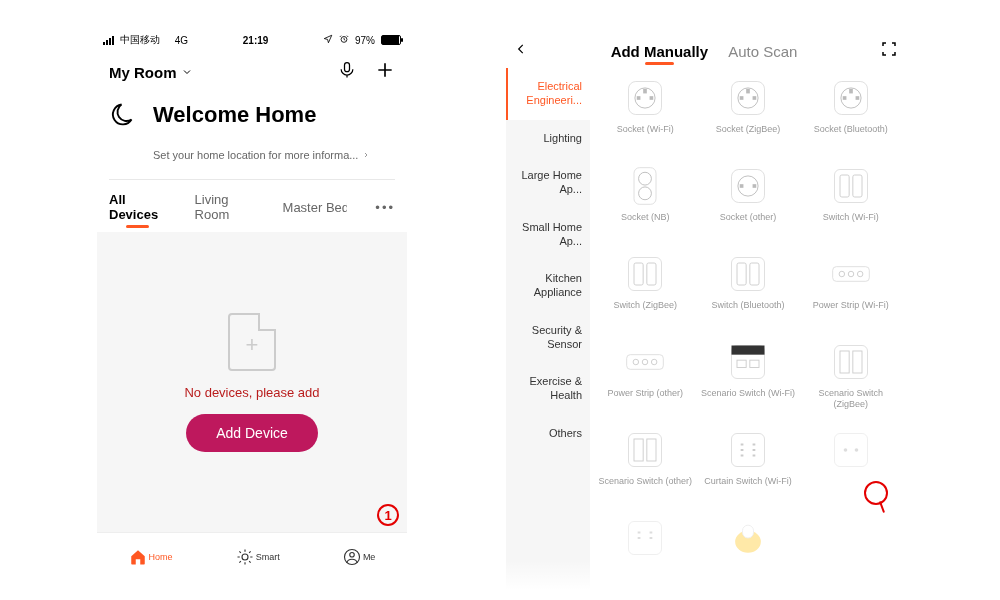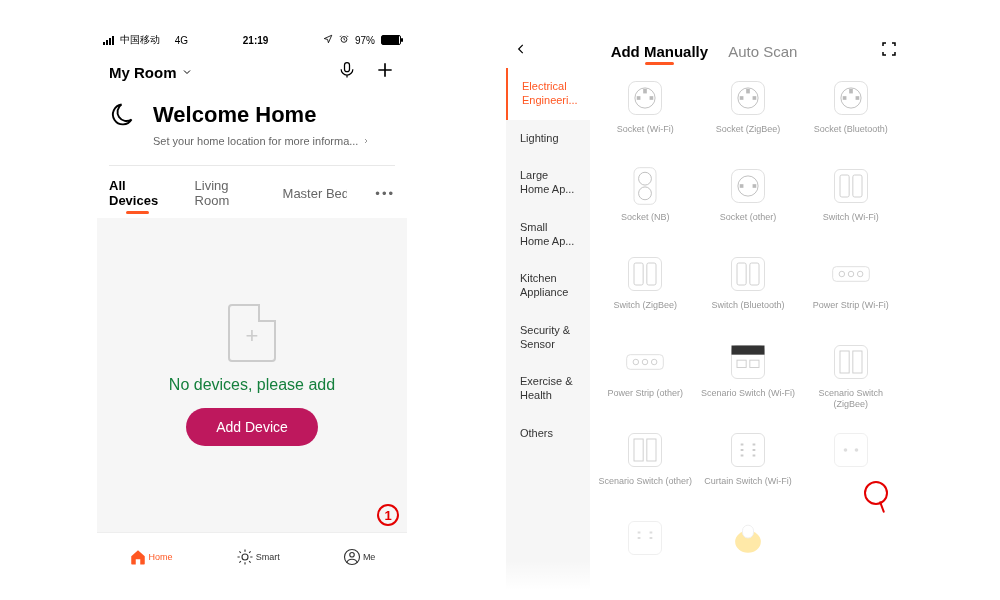--- a/index.html
+++ b/index.html
@@ -49,21 +49,21 @@
   .room-drop svg { width: 12px; height: 12px; }
   .header1-right { display: flex; align-items: center; gap: 18px; }
   .mic-icon svg, .plus-icon svg { width: 20px; height: 20px; }
 
   .welcome {
     display: flex; align-items: flex-start; gap: 14px;
     padding: 6px 12px 18px;
   }
   .moon svg { width: 30px; height: 30px; }
   .welcome-title { font-size: 22px; font-weight: 700; }
-  .welcome-sub { font-size: 11px; color: #666; margin-top: 7px; display: flex; align-items: center; gap: 4px; }
+  .welcome-sub { font-size: 11px; color: #666; margin-top: 21px; display: flex; align-items: center; gap: 4px; }
   .welcome-sub svg { width: 8px; height: 8px; }
 
   .divider { border-top: 1px solid #e8e8e8; margin: 0 12px; }
 
   .tabs1 {
     display: flex; align-items: center; gap: 28px;
     padding: 12px 12px 4px; font-size: 13px; color: #666;
   }
   .tabs1 .active { color: #000; font-weight: 700; position: relative; }
   .tabs1 .active::after {
@@ -80,21 +80,21 @@
     width: 48px; height: 58px; border: 2px solid #ccc; border-radius: 4px;
     position: relative;
   }
   .file-plus::before {
     content:""; position:absolute; top:-2px; right:-2px; width:16px; height:16px;
     border-bottom:2px solid #ccc; border-left:2px solid #ccc;
     background:#f6f6f6;
   }
   .file-plus .plus { position:absolute; top:50%; left:50%; transform:translate(-50%,-40%);
     font-size:22px; color:#ccc; font-weight:300; }
-  .empty-text { font-size: 16px; color: #15803d; }
+  .empty-text { font-size: 13px; color: #b91c1c; }
   .add-btn {
     background: #be185d; color: #fff; border: none; border-radius: 22px;
     padding: 11px 30px; font-size: 14px; font-weight: 500;
   }
 
   .circ1 {
     position: absolute; right: 8px; bottom: 54px;
     width: 22px; height: 22px; border: 2px solid #e40000; border-radius: 50%;
     color: #e40000; font-size: 13px; font-weight: 600;
     display: flex; align-items: center; justify-content: center;
@@ -120,21 +120,21 @@
   .tabs2 .t.active::after {
     content:""; position:absolute; bottom:-5px; left:35%; width:30%; height:3px; background:#ff5722; border-radius:2px;
   }
   .scan svg { width:18px; height:18px; }
 
   .body2 { flex:1; display:flex; overflow:hidden; }
   .sidebar {
     width: 84px; background:#f6f6f6; display:flex; flex-direction:column;
     font-size: 11px; color:#333;
   }
-  .side-item { padding: 12px 14px; line-height:1.25; }
+  .side-item { padding: 12px 8px; line-height:1.25;text-align:right; }
   .side-item.active {
     background:#fff; color:#ff5722; border-left:2px solid #ff5722;
   }
 
   .grid {
     flex:1; padding: 8px 6px 0; display:grid;
     grid-template-columns: repeat(3, 1fr);
     grid-auto-rows: 84px;
     gap: 4px 4px;
     overflow:hidden;

